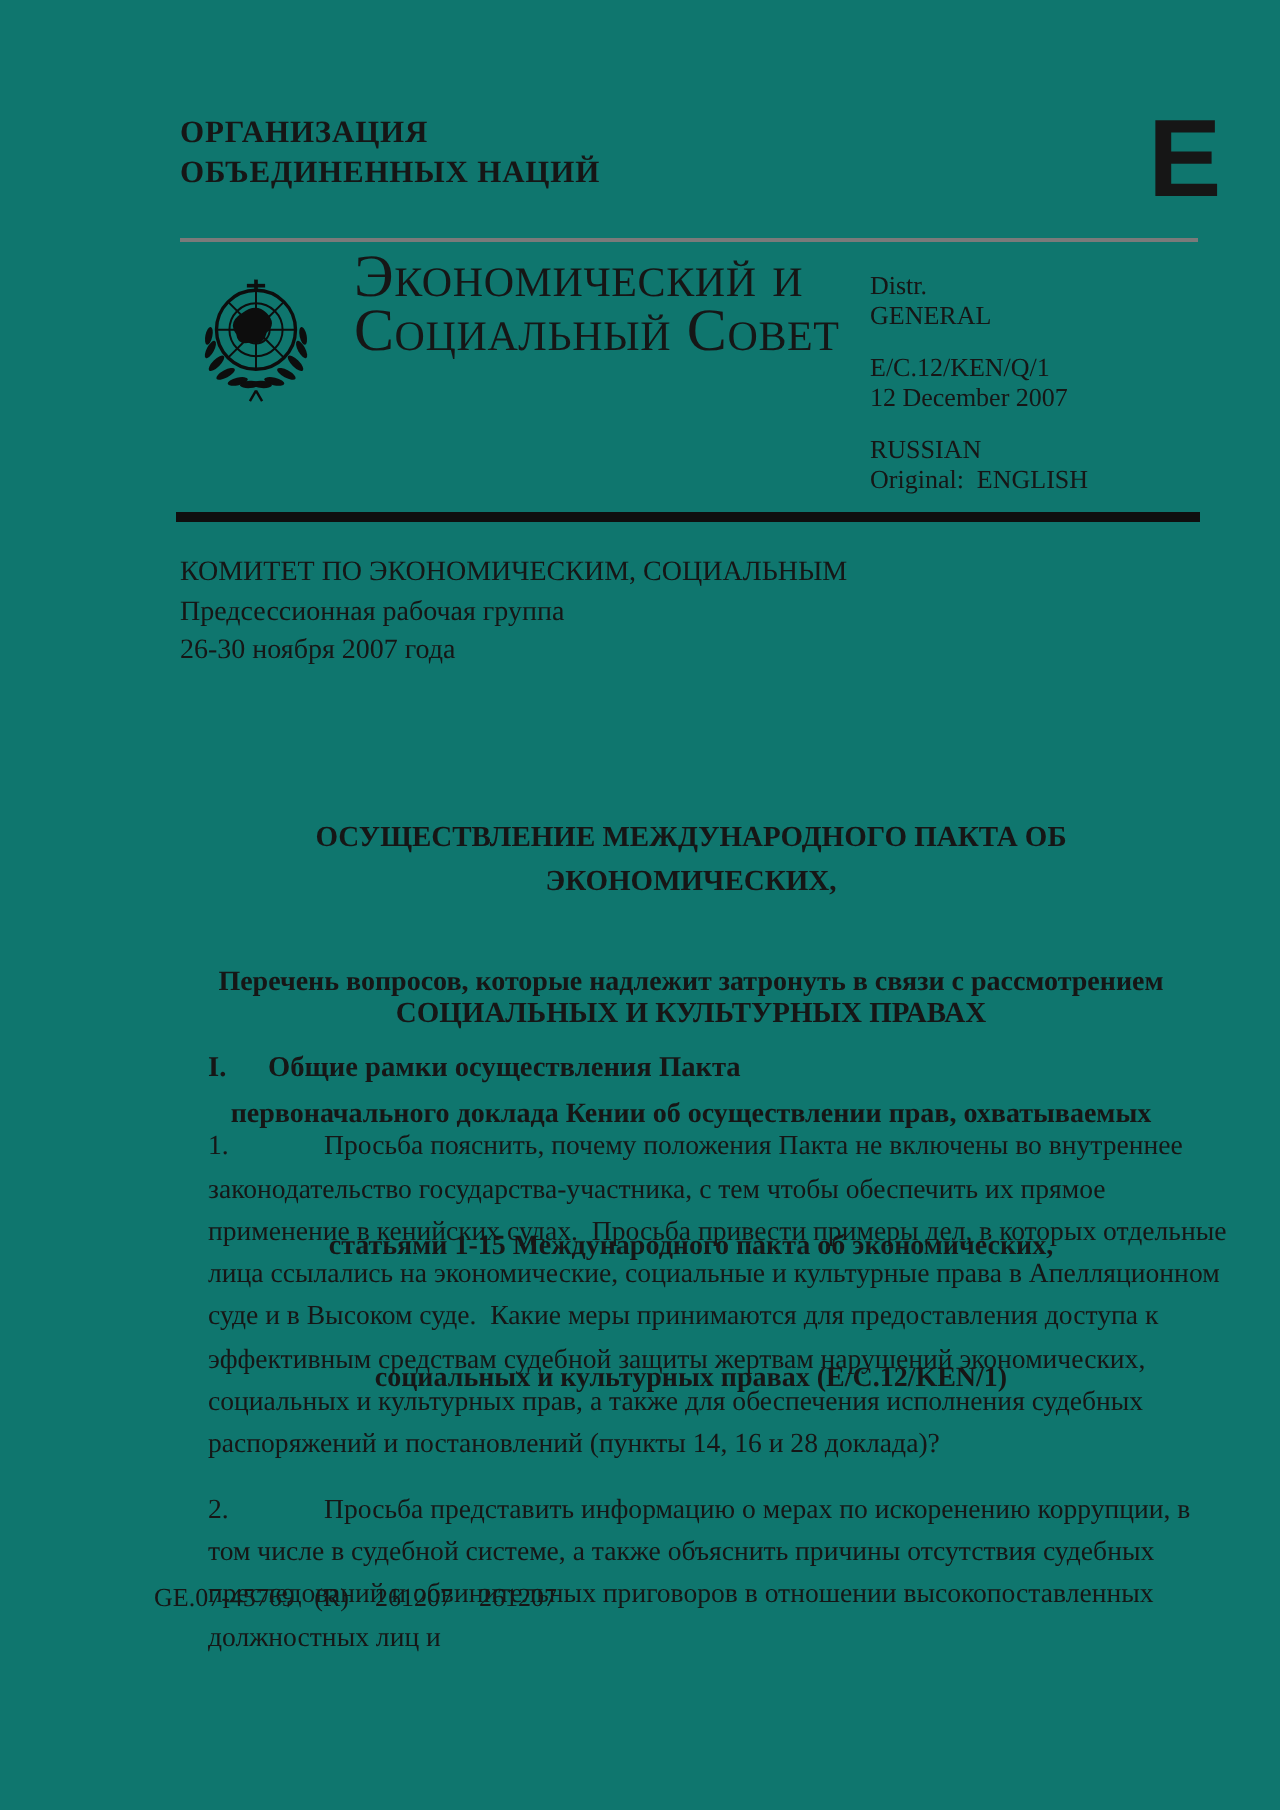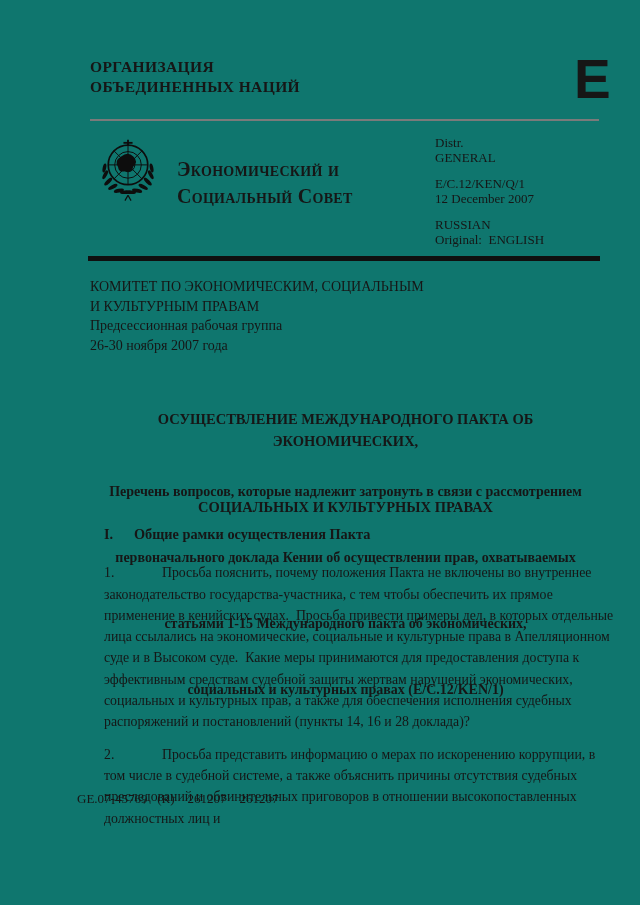--- a/index.html
+++ b/index.html
@@ -25,23 +25,23 @@
     font-weight:bold; font-size:55px; line-height:1;
   }
   .rule-thin {
     position:absolute; left:90px; top:119px;
     width:509px; height:1.5px; background:#7a7a7a;
   }
 
   
   .emblem { position:absolute; left:90px; top:136px; width:76px; height:76px; }
   .council-name {
-    position:absolute; left:177px; top:156px;
-    font-weight:bold; font-variant:small-caps;
-    font-size:20px; line-height:27px; width:250px;
+    position:absolute; left:177px; top:125px;
+    font-weight:normal; font-variant:small-caps;
+    font-size:30px; line-height:27px; width:250px;
     letter-spacing:0.3px;
   }
   .dist-col {
     position:absolute; left:435px; top:136px;
     font-size:13px; line-height:14.5px;
   }
   .dist-col .grp { margin-bottom:12px; }
   .dist-col .grp:last-child { margin-bottom:0; }
   .pre { white-space:pre; }
 
@@ -138,21 +138,20 @@
     <div class="grp">
       <div>RUSSIAN</div>
       <div class="pre">Original:  ENGLISH</div>
     </div>
   </div>
 
   <div class="rule-thick"></div>
 
   <div class="session-block">
     <div>КОМИТЕТ ПО ЭКОНОМИЧЕСКИМ, СОЦИАЛЬНЫМ</div>
-    <div>И КУЛЬТУРНЫМ ПРАВАМ</div>
     <div>Предсессионная рабочая группа</div>
     <div>26-30 ноября 2007 года</div>
   </div>
 
   <div class="doc-title">
     <div>ОСУЩЕСТВЛЕНИЕ МЕЖДУНАРОДНОГО ПАКТА ОБ  ЭКОНОМИЧЕСКИХ,</div>
     <div>СОЦИАЛЬНЫХ И КУЛЬТУРНЫХ ПРАВАХ</div>
   </div>
 
   <div class="doc-subtitle">

